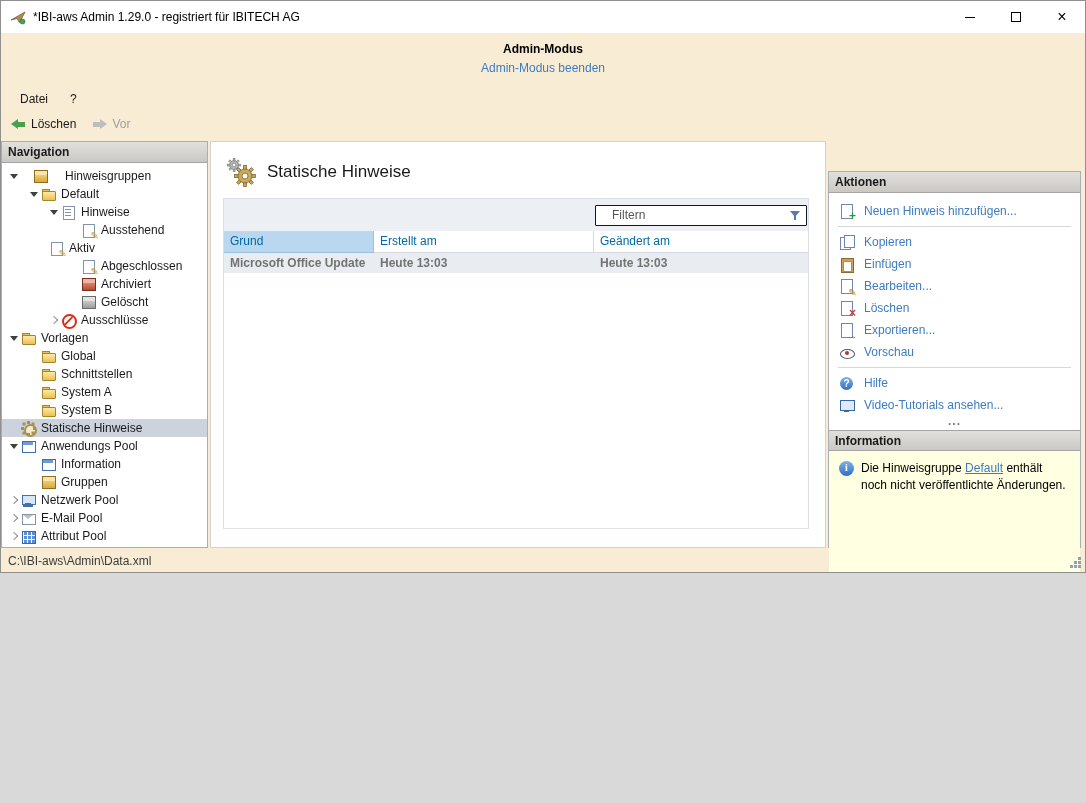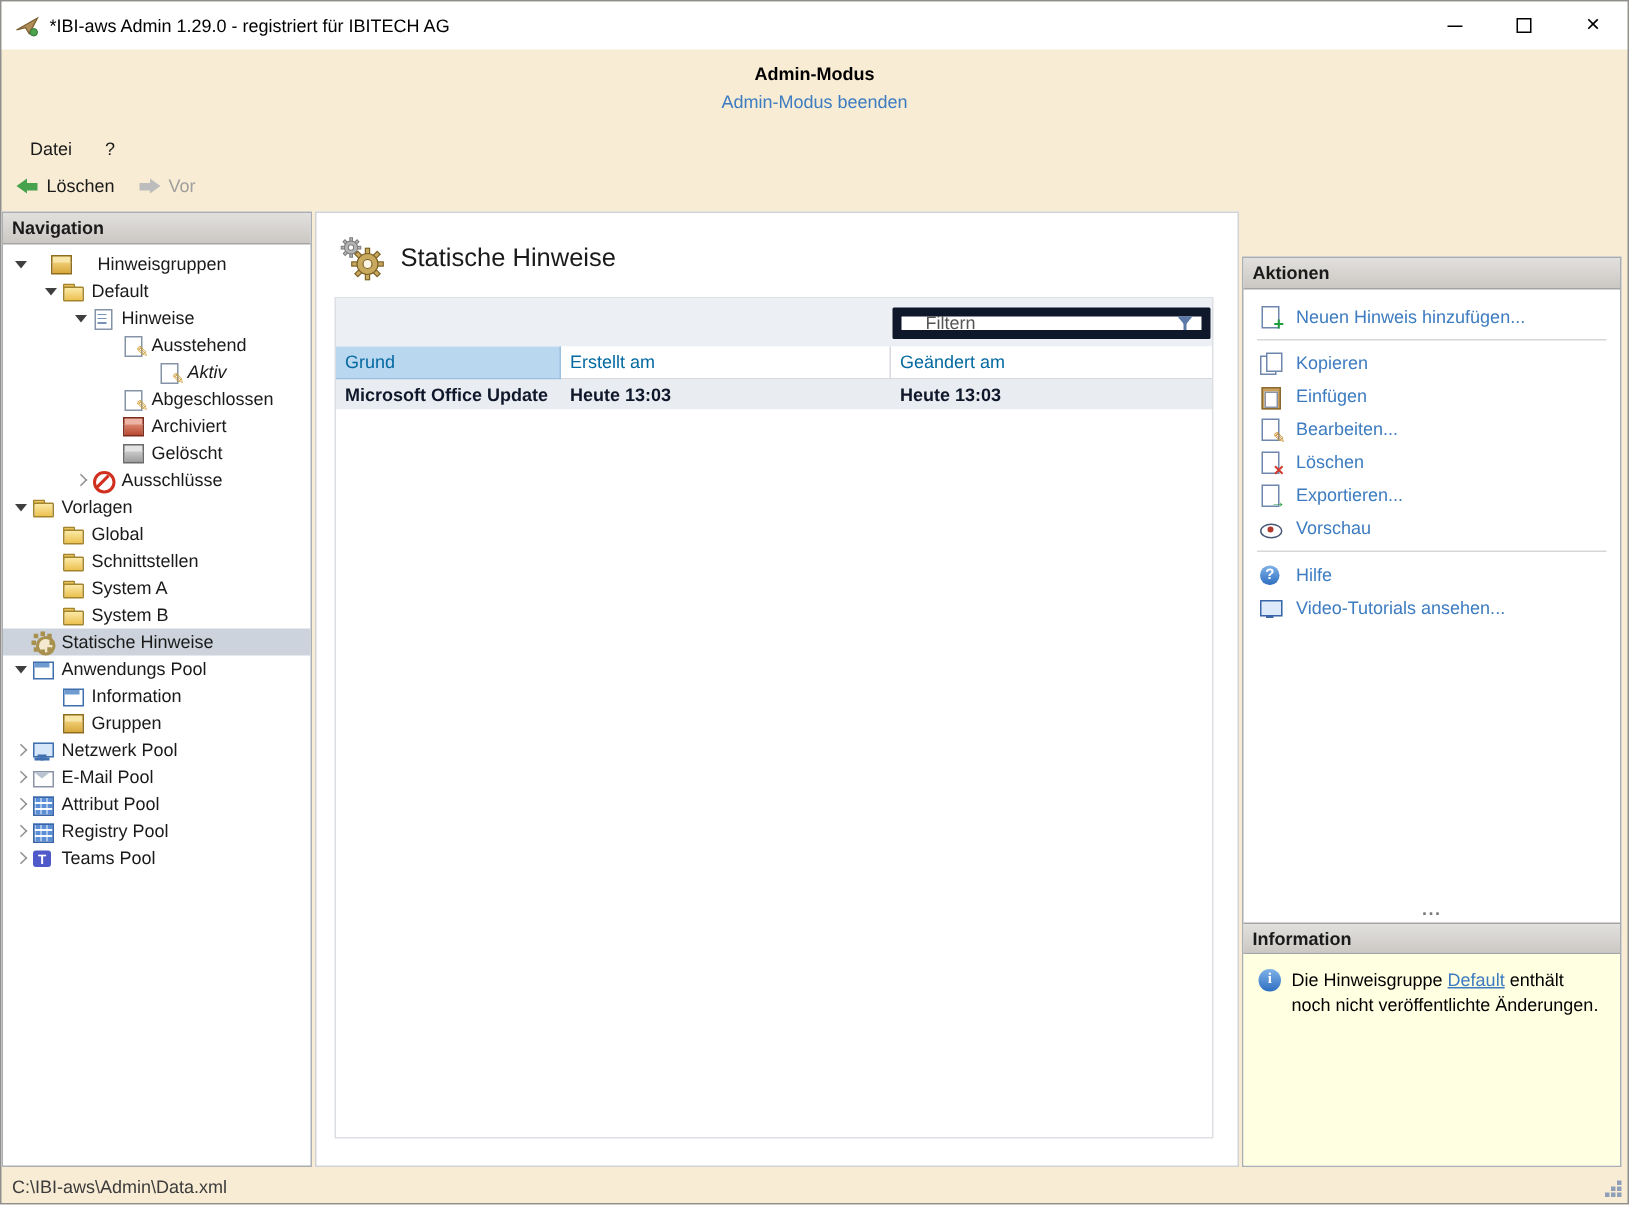--- a/index.html
+++ b/index.html
@@ -1,18 +1,18 @@
 <!DOCTYPE html>
 <html><head>
 <meta charset="utf-8">
 <style>
   * { box-sizing: border-box; margin: 0; padding: 0; }
   html,body { background:#d9d9d9; }
   body { font-family:"Liberation Sans","DejaVu Sans",sans-serif; font-size:12px; color:#1a1a1a; }
-  .window { position:relative; width:1086px; height:803px; background:#f8ecd4; border:1px solid #8f8f8f; overflow:hidden; }
+  .window { position:relative; width:1086px; height:573px; background:#f8ecd4; border:1px solid #8f8f8f; overflow:hidden; }
 
   
   .titlebar { height:32px; background:#fff; display:flex; align-items:center; padding-left:8px; }
   .app-icon { width:18px; height:18px; margin-right:6px; flex:none; }
   .title-text { flex:1; font-size:12px; color:#000; white-space:nowrap; overflow:hidden; }
   .win-controls { display:flex; height:100%; }
   .win-btn { width:46px; height:100%; display:flex; align-items:center; justify-content:center; cursor:pointer; }
   .glyph-min { width:10px; height:1px; background:#000; display:block; }
   .glyph-max { width:10px; height:10px; border:1px solid #000; display:block; }
   .glyph-close { font-size:16px; line-height:1; color:#000; }
@@ -78,34 +78,34 @@
   .ic-attribute::before, .ic-registry::before { content:""; position:absolute; left:1px; top:2px; width:12px; height:11px; background-color:#5b8ed6; background-image:linear-gradient(0deg,rgba(255,255,255,.95) 1px,transparent 1px),linear-gradient(90deg,rgba(255,255,255,.95) 1px,transparent 1px); background-size:4px 4px; border:1px solid #3a66a8; }
   .ic-teams::before { content:""; position:absolute; left:1px; top:2px; width:12px; height:11px; background:#5059c9; border-radius:2px; }
   .ic-teams::after { content:"T"; position:absolute; left:0; top:3px; width:14px; text-align:center; color:#fff; font-weight:bold; font-size:9px; line-height:10px; }
 
   
   .content-title { display:flex; align-items:center; gap:10px; margin:14px 16px 10px 14px; flex:none; }
   .gears { width:32px; height:32px; flex:none; }
   .content-title-text { font-size:17px; color:#1a1a1a; }
   .list-area { flex:1; margin:0 16px 18px 12px; border:1px solid #dcdfe4; display:flex; flex-direction:column; background:#fff; }
   .filter-strip { height:32px; flex:none; background:#eceff4; display:flex; align-items:center; justify-content:flex-end; padding:0 1px; }
-  .filter-box { width:212px; height:21px; background:#fff; border:6px solid #0f172a; border-radius:1px; display:flex; align-items:center; }
+  .filter-box { width:212px; height:21px; background:#fff; border:1px solid #0f172a; border-radius:1px; display:flex; align-items:center; }
   .filter-box input { flex:1; border:none; outline:none; background:transparent; font:12px "Liberation Sans","DejaVu Sans",sans-serif; padding-left:16px; color:#333; }
   .filter-box input::placeholder { color:#555; opacity:1; }
   .funnel { width:18px; height:15px; position:relative; flex:none; cursor:pointer; }
   .funnel::before { content:""; position:absolute; left:2px; top:3px; border-left:5px solid transparent; border-right:5px solid transparent; border-top:6px solid #5b79a8; }
   .funnel::after { content:""; position:absolute; left:6px; top:7px; width:2px; height:5px; background:#5b79a8; }
   .table-header { display:flex; flex:none; }
   .th { height:22px; line-height:21px; padding-left:6px; background:#fff; border-bottom:1px solid #d6dae0; border-right:1px solid #d6dae0; color:#0369a1; cursor:pointer; }
   .th.sorted { background:#b9d7ef; border-color:#9cc0e0; }
   .col-0 { width:150px; flex:none; }
   .col-1 { width:220px; flex:none; }
   .col-2 { flex:1; border-right:none; }
   .table-row { display:flex; flex:none; height:20px; background:#e9edf2; cursor:pointer; }
-  .td { line-height:20px; padding-left:6px; font-weight:bold; color:#0f172a; overflow:hidden; white-space:nowrap; }
+  .td { line-height:20px; padding-left:6px; font-weight:bold; color:#737373; overflow:hidden; white-space:nowrap; }
   .table-rest { flex:1; background:#fff; }
 
   
   .actions-list { padding-top:7px; flex:none; }
   .action-item { display:flex; align-items:center; height:22px; padding-left:10px; gap:6px; cursor:pointer; }
   .action-label { color:#3d7cc0; text-decoration:none; }
   .action-sep { border-top:1px solid #d7d7d7; margin:4px 9px; }
   .right-spacer { flex:1; }
   .overflow-dots { flex:none; text-align:center; color:#7a7a7a; font-weight:bold; letter-spacing:1px; height:14px; line-height:10px; cursor:pointer; }
   .info-header { border-top:1px solid #a5a5a5; }
@@ -201,21 +201,21 @@
           <div class="tree-item" style="padding-left: 46px;">
             <span class="exp expanded"></span>
             <span class="ic ic-notes"></span>
             <span class="lbl">Hinweise</span>
           </div>
           <div class="tree-item" style="padding-left: 66px;">
             <span class="exp"></span>
             <span class="ic ic-pencil-doc"></span>
             <span class="lbl">Ausstehend</span>
           </div>
-          <div class="tree-item" style="padding-left: 90px; font-style: italic;">
+          <div class="tree-item" style="padding-left: 34px;">
             <span class="exp"></span>
             <span class="ic ic-pencil-doc"></span>
             <span class="lbl">Aktiv</span>
           </div>
           <div class="tree-item" style="padding-left: 66px;">
             <span class="exp"></span>
             <span class="ic ic-pencil-doc"></span>
             <span class="lbl">Abgeschlossen</span>
           </div>
           <div class="tree-item" style="padding-left: 66px;">

